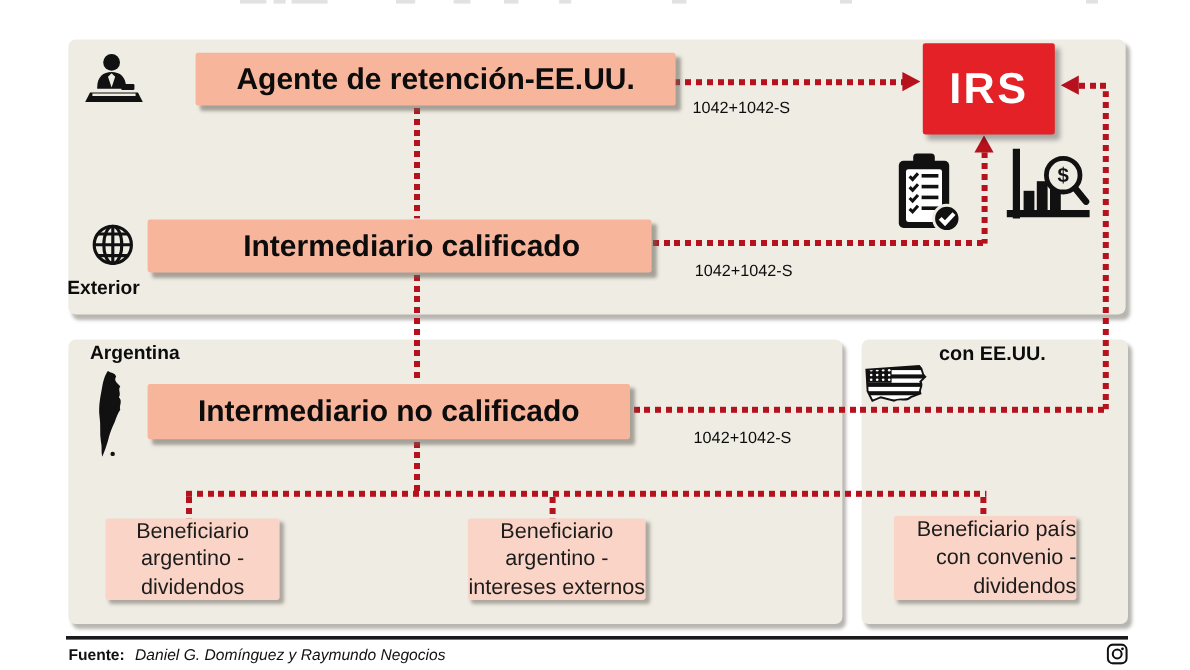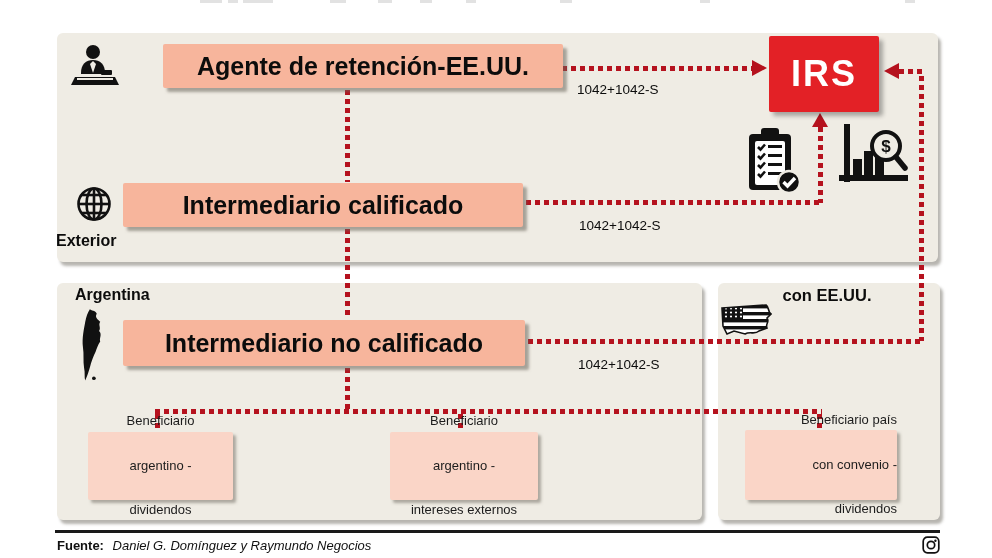--- a/index.html
+++ b/index.html
@@ -23,27 +23,27 @@
 
   
   .top-marks span{position:absolute;top:0;height:3px;background:#e2e2e2;}
 
   
   .box{position:absolute;background:var(--box-salmon);
        box-shadow:4px 4px 3px rgba(105,100,90,.55);
        display:flex;align-items:center;justify-content:center;
        font-weight:bold;color:#0c0c0c;border-radius:2px;}
   .box-agent{left:123px;top:44px;width:400px;height:44px;font-size:25px;margin-left:40px;}
-  .box-qualified{left:123px;top:183px;width:400px;height:44px;font-size:25px;}
+  .box-qualified{left:123px;top:183px;width:400px;height:44px;font-size:25px;padding-left:20px;}
   .box-nonqualified{left:123px;top:320px;width:402px;height:46px;font-size:25px;}
 
   .minibox{position:absolute;background:var(--box-pink);
        box-shadow:3px 3px 3px rgba(105,100,90,.5);
        display:flex;flex-direction:column;align-items:center;justify-content:center;
-       font-size:13px;line-height:1.3;color:#1c1c1c;text-align:center;border-radius:2px;gap:28px;}
+       font-size:18px;line-height:1.3;color:#1c1c1c;text-align:center;border-radius:2px;}
   .mini-1{left:88px;top:432px;width:145px;height:68px;}
   .mini-2{left:390px;top:432px;width:148px;height:68px;}
   .mini-3{left:745px;top:430px;width:152px;height:70px;align-items:flex-end;}
 
   .irs-box{position:absolute;left:769px;top:36px;width:110px;height:76px;
        background:var(--irs-red);box-shadow:4px 4px 4px rgba(0,0,0,.3);
        display:flex;align-items:center;justify-content:center;
        color:#fff;font-weight:bold;font-size:36px;letter-spacing:2px;border-radius:2px;}
 
   

